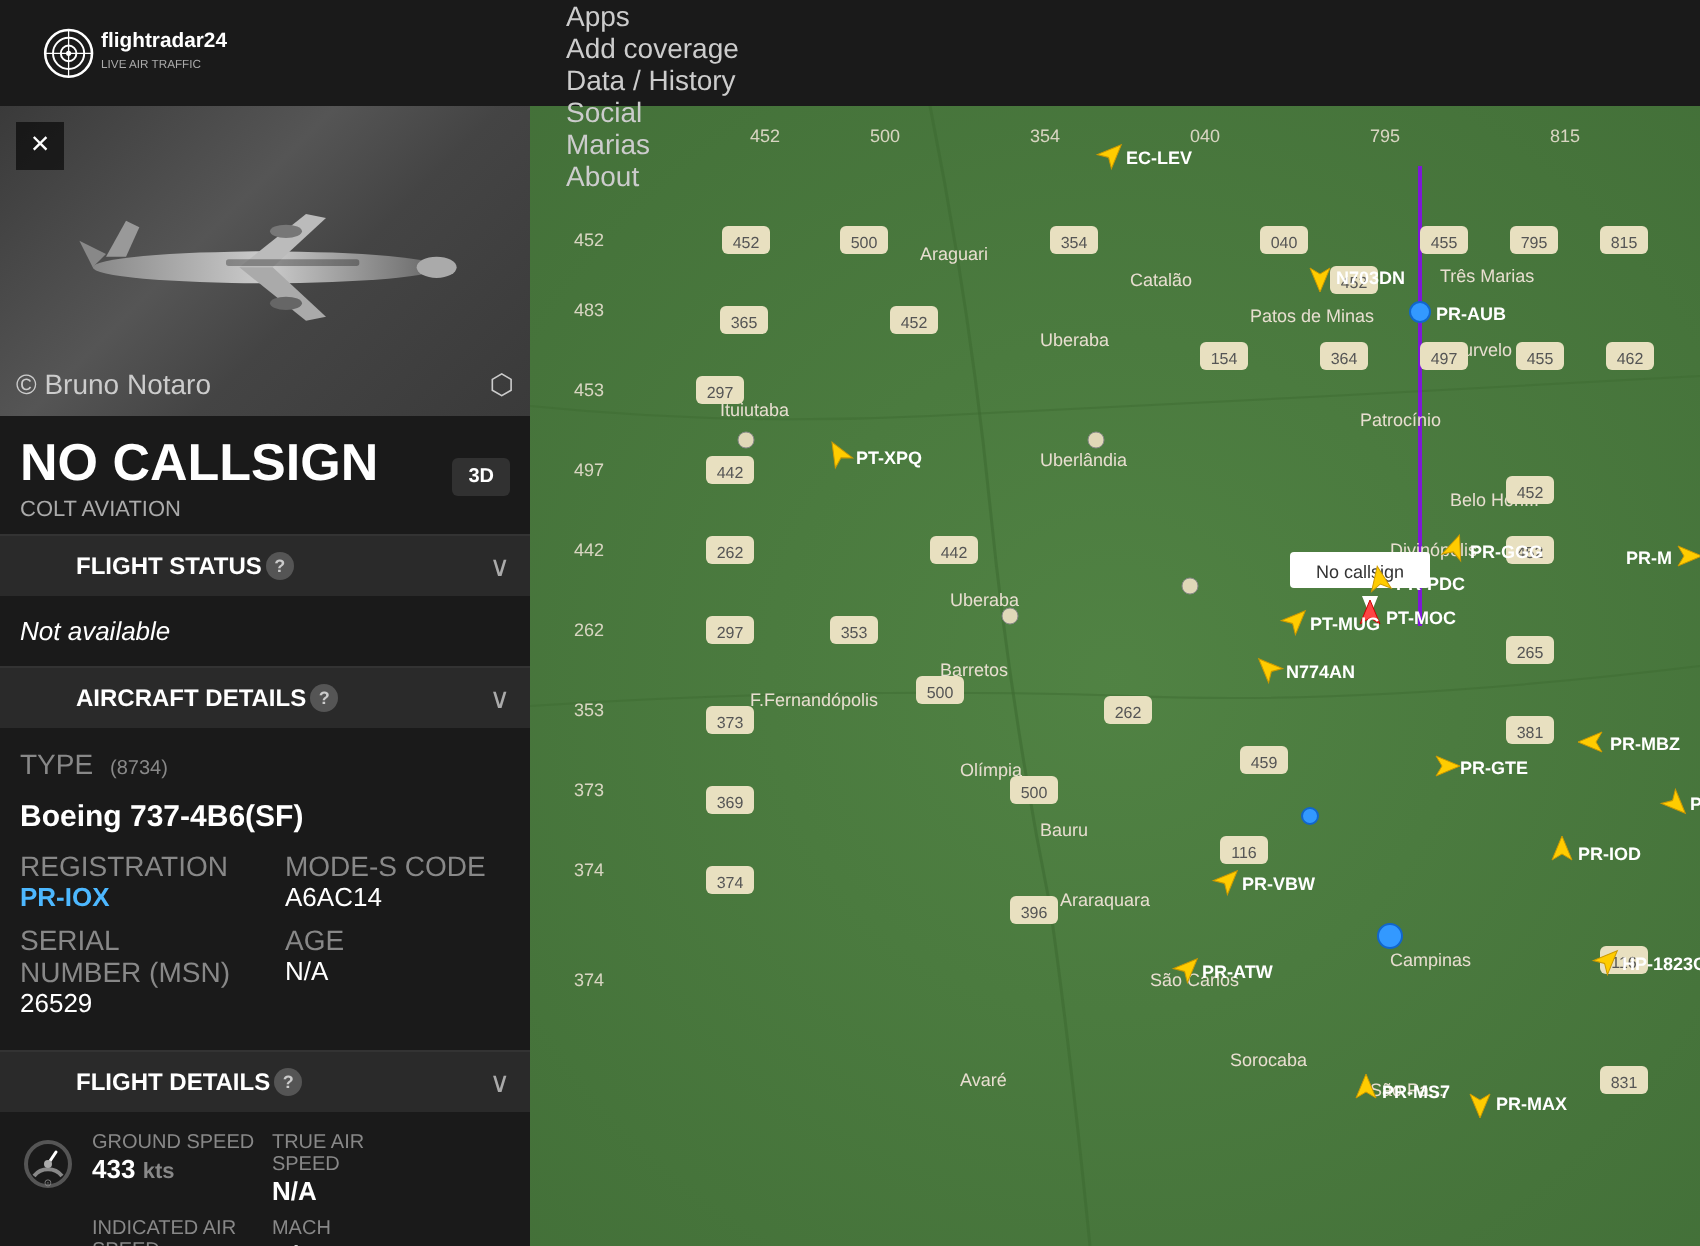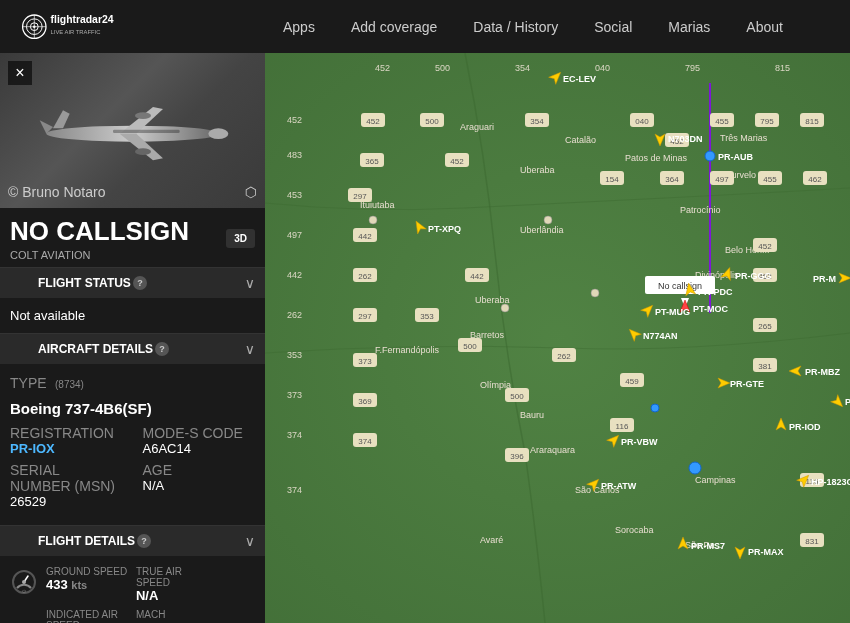--- a/index.html
+++ b/index.html
@@ -6,21 +6,21 @@
     body { width: 850px; height: 623px; overflow: hidden; font-family: Arial, sans-serif; background: #1a1a1a; }
 
     
     #navbar {
       position: absolute; top: 0; left: 0; right: 0; height: 53px;
       background: #1a1a1a; display: flex; align-items: center; z-index: 100;
     }
     #logo-area {
       width: 265px; display: flex; align-items: center; padding-left: 20px; flex-shrink: 0;
     }
-    .nav-links { display: flex; align-items: flex-end; height: 100%; }
+    .nav-links { display: flex; align-items: flex-start; height: 100%; flex-direction: column; }
     .nav-item {
       color: #ccc; font-size: 14px; padding: 0 18px; height: 53px;
       display: flex; align-items: center; cursor: pointer; white-space: nowrap;
     }
 
     
     #sidebar {
       position: absolute; top: 53px; left: 0; width: 265px; height: 570px;
       background: #1a1a1a; color: #fff; overflow-y: auto; z-index: 50;
     }
@@ -74,21 +74,21 @@
       display: flex; align-items: flex-end; gap: 2px; margin-left: 28px;
     }
     .section-title .help-icon {
       background: #555; color: #ccc; border-radius: 50%; width: 14px; height: 14px;
       font-size: 9px; display: flex; align-items: center; justify-content: center;
     }
     .chevron { color: #aaa; font-size: 14px; }
 
     
     #flight-status-content { padding: 10px; }
-    #status-value { color: #fff; font-size: 13px; }
+    #status-value { color: #fff; font-size: 13px; font-style: italic; }
 
     
     #aircraft-details-content { padding: 10px; }
     #type-row { margin-bottom: 8px; }
     #type-code { color: #888; font-size: 10px; margin-left: 4px; }
     #aircraft-model { color: #fff; font-size: 15px; font-weight: bold; }
     .detail-row { display: flex; gap: 20px; margin-bottom: 6px; }
     .detail-col { flex: 1; }
     .detail-label { color: #888; font-size: 14px; text-transform: uppercase; }
     .detail-value { color: #4db8ff; font-size: 13px; font-weight: bold; cursor: pointer; }

